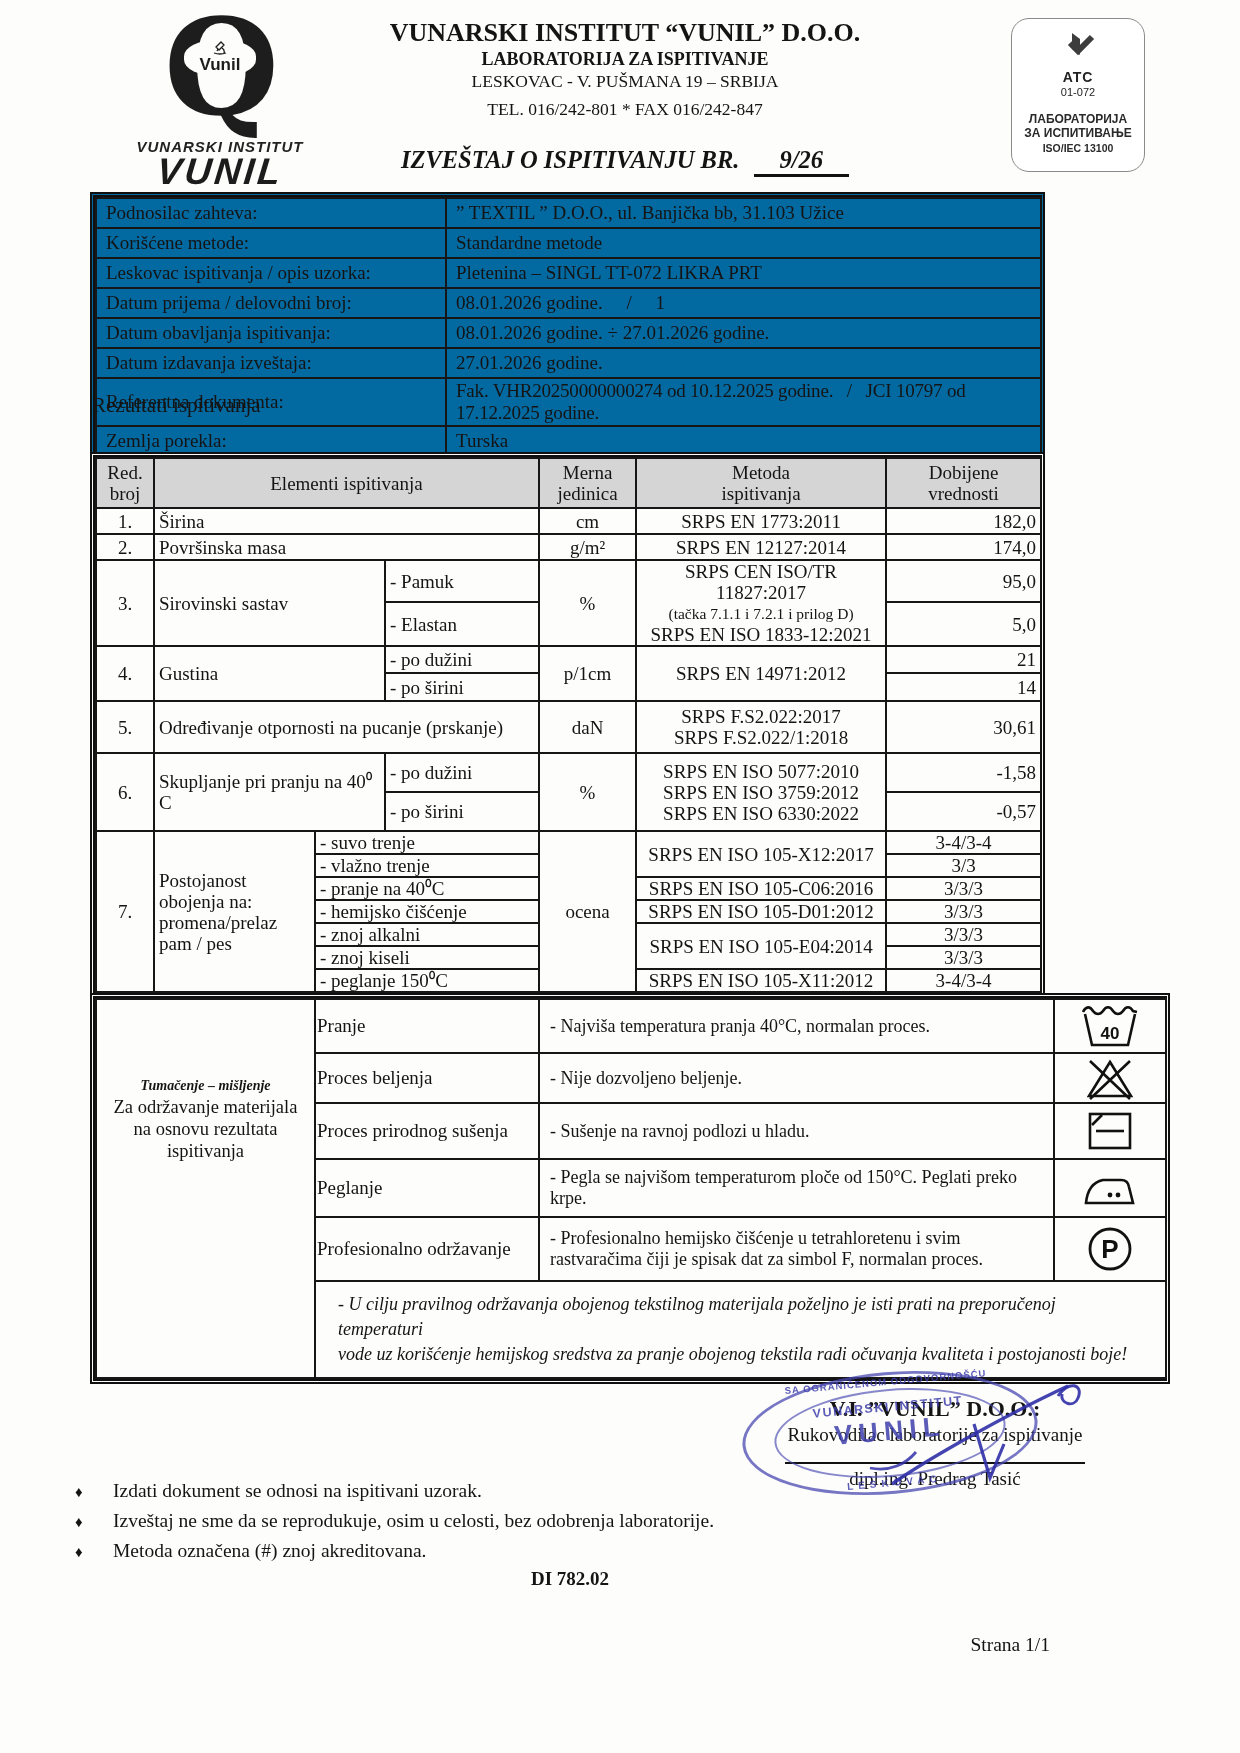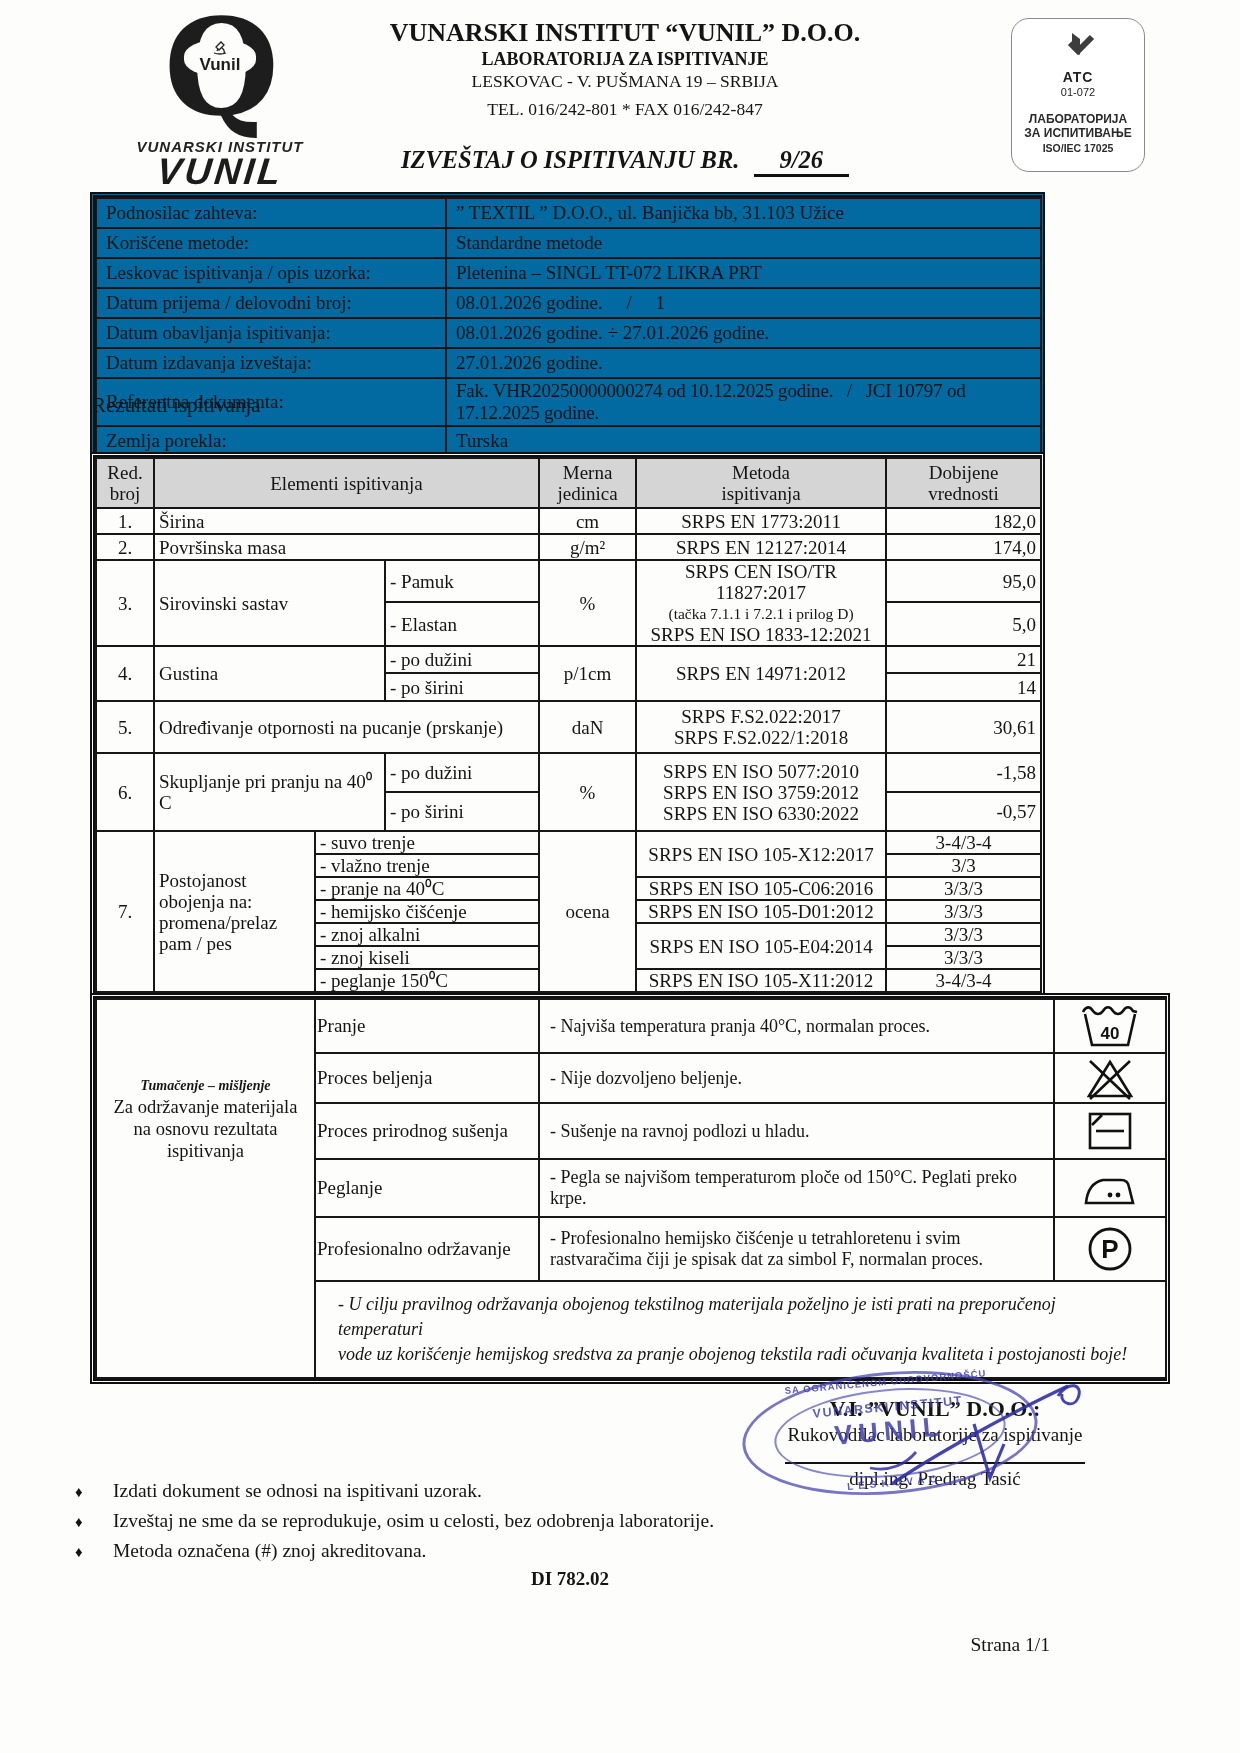--- a/index.html
+++ b/index.html
@@ -133,21 +133,21 @@
       <div class="badge-mark">
         <svg width="40" height="36" viewBox="0 0 40 36">
           <path d="M14 4 L14 20 L22 26 L22 10 Z" fill="#3d3d3d"></path>
           <path d="M12 14 L20 22 L34 8" stroke="#3d3d3d" stroke-width="6" fill="none"></path>
         </svg>
       </div>
       <div class="badge-name">ATC</div>
       <div class="badge-code">01-072</div>
       <div class="badge-l1">ЛАБОРАТОРИЈА</div>
       <div class="badge-l2">ЗА ИСПИТИВАЊЕ</div>
-      <div class="badge-l3">ISO/IEC 17025</div>
+      <div class="badge-l3">ISO/IEC 13100</div>
     </div>
   </div>
 
   <div class="info-wrap">
     <table class="info-tbl">
       <colgroup>
           <col style="width:350px">
           <col style="width:595px">
         </colgroup>
       <tbody>

